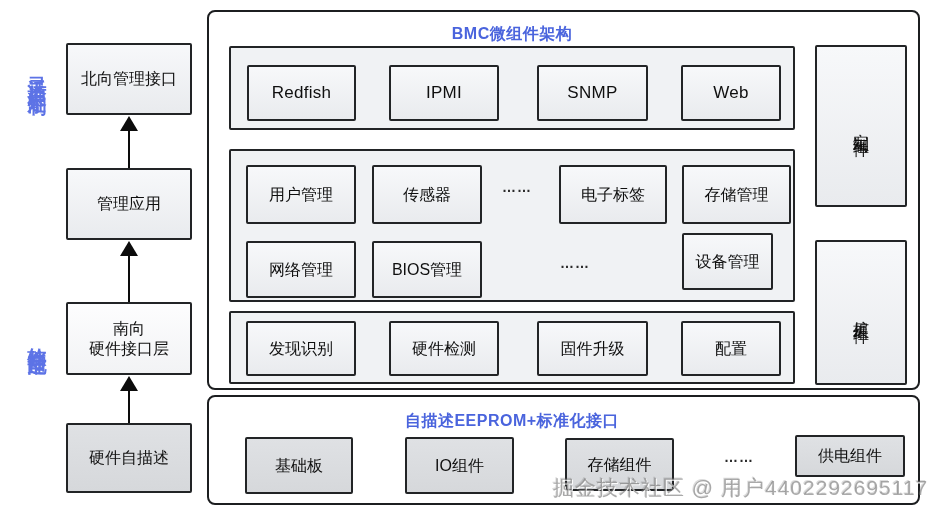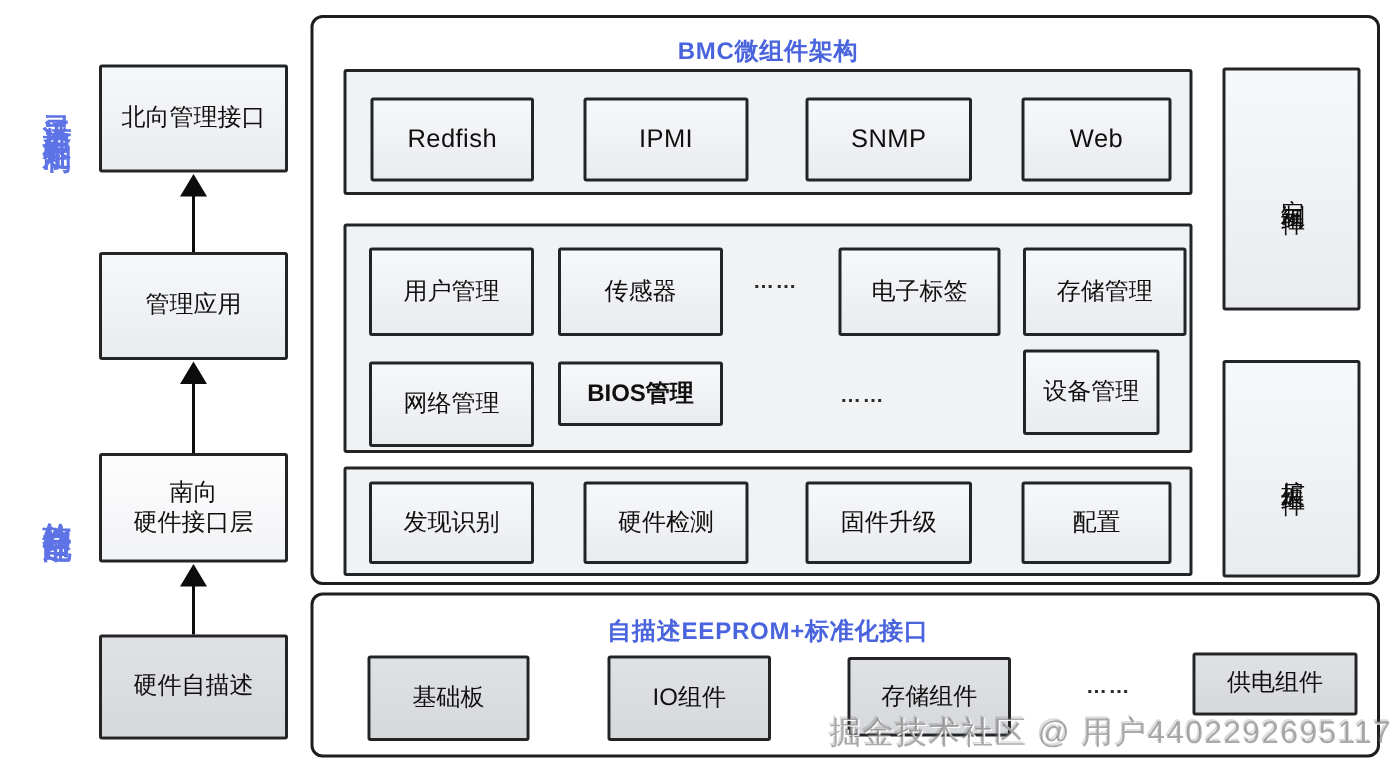--- a/index.html
+++ b/index.html
@@ -111,21 +111,21 @@
     </div>
 
     <div class="subbox" style="left:20px; top:137px; width:566px; height:153px;">
       <div class="box" style="left:141px; top:14px; width:110px; height:59px;">传感器</div>
       <div class="box" style="left:15px;  top:14px; width:110px; height:59px;">用户管理</div>
       <div class="dots" style="left:255px; top:28px; width:62px;">……</div>
       <div class="box" style="left:328px; top:14px; width:108px; height:59px;">电子标签</div>
       <div class="box" style="left:451px; top:14px; width:109px; height:59px;">存储管理</div>
 
       <div class="box" style="left:15px;  top:90px; width:110px; height:57px;">网络管理</div>
-      <div class="box" style="left:141px; top:90px; width:110px; height:43px;font-weight:bold;">BIOS管理</div>
+      <div class="box" style="left:141px; top:90px; width:110px; height:57px;">BIOS管理</div>
       <div class="dots" style="left:313px; top:104px; width:62px;">……</div>
       <div class="box" style="left:451px; top:82px; width:91px; height:57px;">设备管理</div>
     </div>
 
     <div class="subbox" style="left:20px; top:299px; width:566px; height:73px;">
       <div class="box" style="left:15px;  top:8px; width:110px; height:55px;">发现识别</div>
       <div class="box" style="left:158px; top:8px; width:110px; height:55px;">硬件检测</div>
       <div class="box" style="left:306px; top:8px; width:111px; height:55px;">固件升级</div>
       <div class="box" style="left:450px; top:8px; width:100px; height:55px;">配置</div>
     </div>

